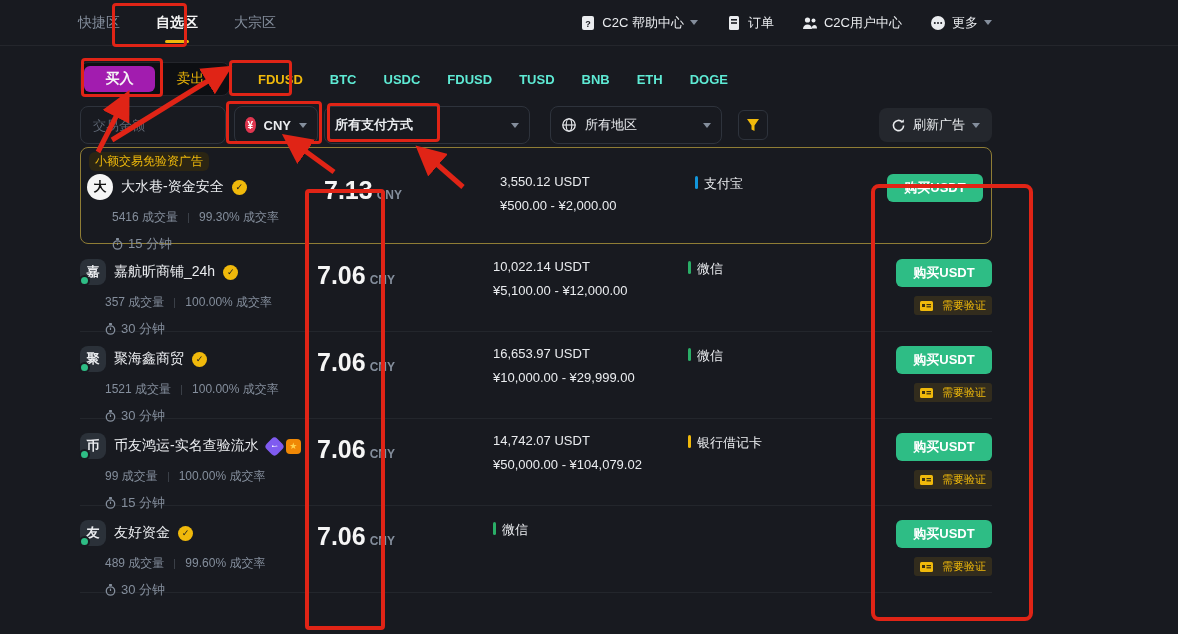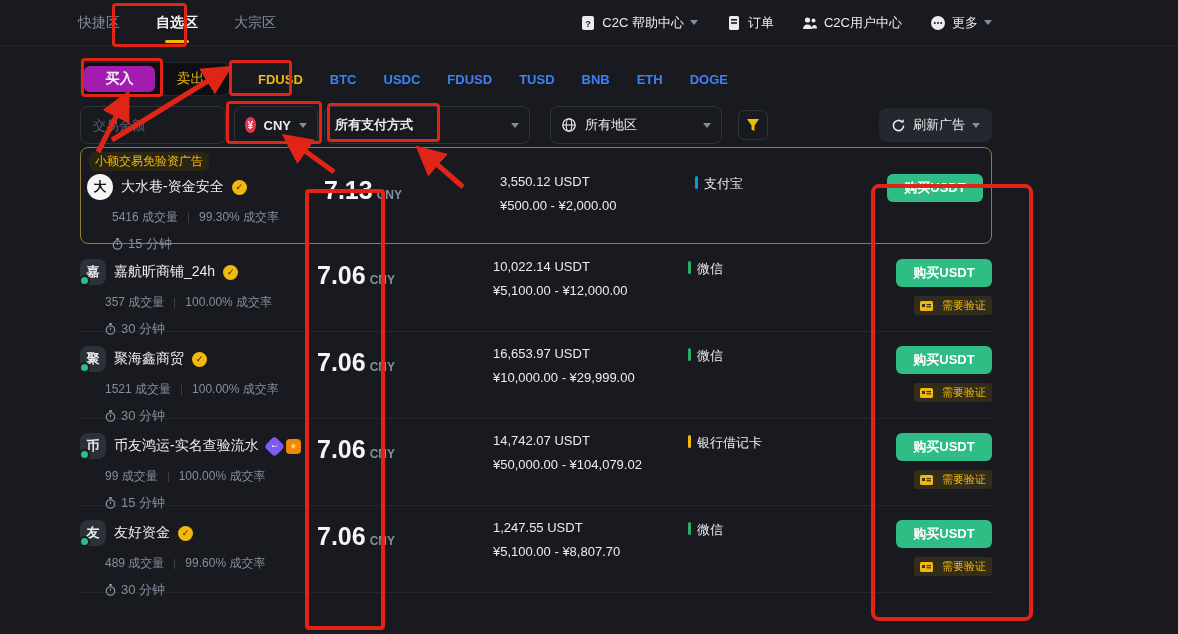--- a/index.html
+++ b/index.html
@@ -26,21 +26,21 @@
   
   .main { margin-left:80px; width:912px; }
 
   .trade-row { margin-top:16px; display:flex; align-items:center; height:34px; }
   .toggle { width:150px; height:34px; background:#0d0f13; border-radius:8px; display:flex;
             padding:3px; border:1px solid #24262c; }
   .toggle-opt { flex:1; display:flex; align-items:center; justify-content:center;
             font-size:14px; color:#eab308; border-radius:6px; cursor:pointer; }
   .toggle-opt.active { background:#a21caf; color:#f5f5f5; font-weight:bold; }
   .assets { display:flex; gap:27px; margin-left:28px; font-size:13px; }
-  .asset { color:#3b82f6; cursor:pointer; font-weight:bold; }
+  .asset { color:#5eead4; cursor:pointer; font-weight:bold; }
   .asset.active { color:#f0b90b; }
 
   
   .filter-row { margin-top:10px; display:flex; align-items:center; height:38px; }
   .amount-input { width:146px; height:38px; background:transparent; border:1px solid #2e333c;
             border-radius:8px; color:#eaecef; padding:0 12px; font-size:13px; outline:none;
             font-family:"Liberation Sans",sans-serif; }
   .amount-input::placeholder { color:#5e6673; }
   .select { height:38px; border:1px solid #2e333c; border-radius:8px; display:flex;
             align-items:center; padding:0 10px; gap:8px; cursor:pointer; font-size:13px; }
@@ -415,24 +415,20 @@
               <rect x="4" y="0" width="3" height="2" rx="0.5" fill="#848e9c"></rect>
               <circle cx="5.5" cy="7" r="4.2" fill="none" stroke="#848e9c" stroke-width="1.3"></circle>
               <line x1="5.5" y1="7" x2="5.5" y2="4.6" stroke="#848e9c" stroke-width="1.2"></line>
             </svg>
         <span>30 分钟</span>
       </div>
     </div>
     <div class="c2 c-price">
       <span class="p-num">7.06</span><span class="p-unit">CNY</span>
     </div>
-    <div class="c3 c-amt">
-      <div>1,247.55 USDT</div>
-      <div>¥5,100.00 - ¥8,807.70</div>
-    </div>
     <div class="c4 c-pay">
       <span class="paybar" style="background: rgb(42, 174, 103);"></span>
       <span>微信</span>
     </div>
     <div class="c5 c-trade">
       <button class="buy-btn">购买USDT</button>
       <div class="verify">
         <svg width="13" height="10" viewBox="0 0 13 10">
               <rect x="0" y="0" width="13" height="10" rx="1.5" fill="#f0b90b"></rect>
               <rect x="2" y="3" width="3" height="3" fill="#3a2f10"></rect>

